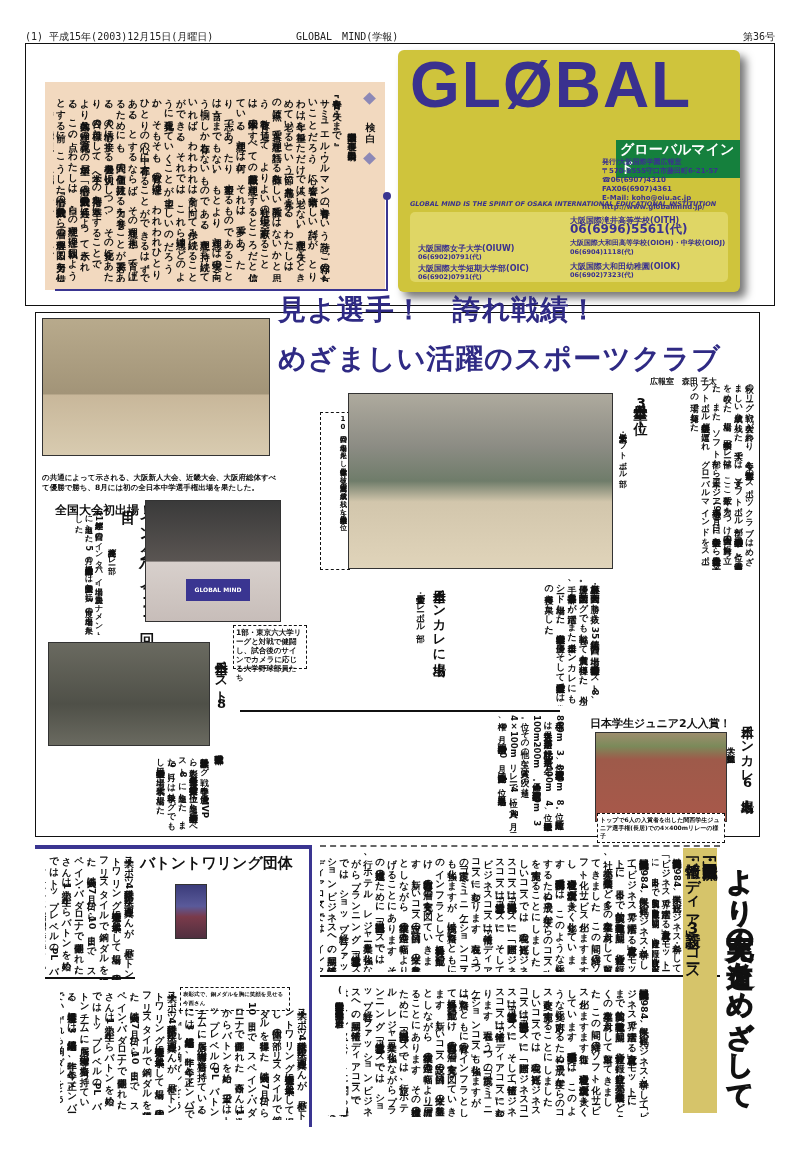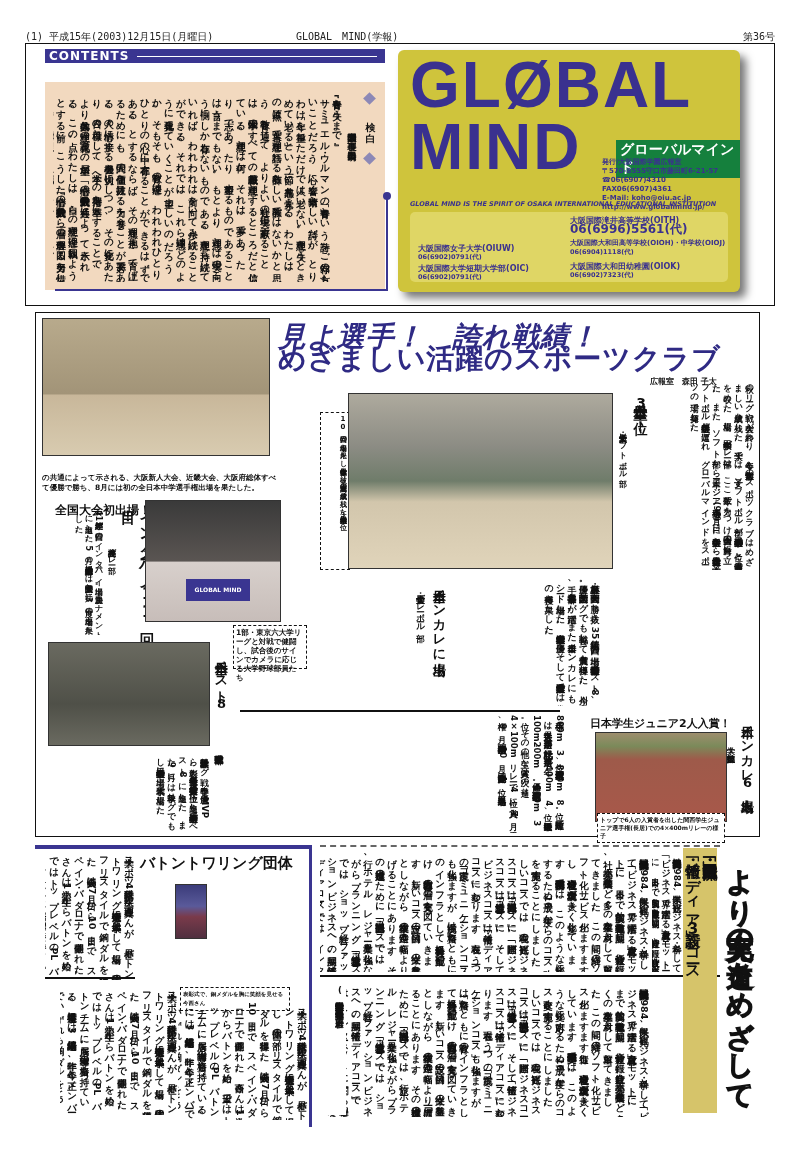--- a/index.html
+++ b/index.html
@@ -46,42 +46,38 @@
 
 <div class="abs hdr">
   <span style="left:0">(1) 平成15年(2003)12月15日(月曜日)</span>
   <span style="left:271px">GLOBAL　MIND(学報)</span>
   <span style="right:0">第36号</span>
 </div>
 
 <div class="abs frame" style="top:43px;left:25px;width:750px;height:263px;"></div>
 
 <div class="abs" style="top:49px;left:45px;width:340px;">
-  <div class="contents-bar">
-    <span>CONTENTS</span><span class="rule"></span>
-  </div>
 </div>
 
 <div class="abs essay" style="top:82px;left:45px;width:340px;height:208px;">
   <div class="abs essay-body" style="top:10px;left:8px;width:290px;height:190px;">
     <span>『青春を失うまで』</span><br>
     <span>サミュエル・ウルマンの「青春」という詩をご存知の方も多いことだろう。心に響く素晴らしい詩だが、とりわけ「年を重ねただけで人は老いない。理想を失うとき初めて老いる」という一節に共感を覚える。わたしは、教育の原点は、言葉で理想を語れる教師らしい教師ではないかと思う。教育を通じて、よりよい社会の実現に貢献することは、本学園のすべての教職員が理想とするところだと信じている。理想とは何か。それは、夢であったり、志であったり、希望するものであることは言うまでもない。もとより、理想とは現実の向こう側にしか存在しないものである。理想を持ち続けていれば、われわれは前を向いて歩み続けることができる。それでは、これら理想はどのように具現化していくことが望ましいのだろうか。そもそも、教育の理念は、われわれひとりひとりの心の中に存在することができるはずである。とするならば、その理想を抱き、育て上げるためにも、人間の価値を見抜ける力を養うことが必要である。人々の心情に接する機会を大切にしつつ、その変化にあたり、日々の目標として、本学への期待を基本にすることで、より具体的な理想の具現化への展望が、「心情の最大公約数」の共通によって示される。この点、わたしは、自らの理想や理念に固執しようとする前に、こうした「心情の最大公約数」から一層の理解を図る努力を惜しまず、本学園の理想をより一層具現化していかなければならないものと感じている。</span>
   </div>
   <div class="abs diamond" style="top:12px;left:320px;"></div>
   <div class="abs vtext" style="top:32px;left:318px;font-size:10px;">検 白</div>
   <div class="abs diamond" style="top:72px;left:320px;"></div>
   <div class="abs vtext" style="top:44px;left:300px;font-size:9px;height:150px;">大阪国際学園　理事長　奥田吾朗</div>
 </div>
 <div class="abs" style="top:192px;left:383px;width:8px;height:8px;border-radius:50%;background:#3a3591;"></div>
 <div class="abs" style="top:196px;left:386px;width:2px;height:94px;background:#3a3591;"></div>
 <div class="abs" style="top:289px;left:55px;width:333px;height:2px;background:#3a3591;"></div>
 
 <div class="abs mast" style="top:50px;left:398px;width:342px;height:242px;">
   <div class="abs mast-big" style="top:2px;left:12px;font-size:64px;line-height:66px;">GLØBAL</div>
-  <div class="abs mast-big" style="top:64px;left:12px;font-size:64px;line-height:66px;">MIND</div>
   <div class="abs kana-tag" style="top:90px;left:218px;">グローバルマインド</div>
   <div class="abs mast-small" style="top:108px;left:204px;width:118px;">
     <div>発行/大阪国際学園広報室</div>
     <div>〒570-8555守口市藤田町6-21-57</div>
     <div>☎06(6907)4310 FAX06(6907)4361</div>
     <div>E-Mail: koho@oiu.ac.jp</div>
     <div>http://www.globalmind.jp/</div>
   </div>
   <div class="abs" style="top:150px;left:12px;width:320px;font-size:6.5px;font-style:italic;font-weight:bold;color:#3a318f;white-space:nowrap;overflow:hidden;">GLOBAL MIND IS THE SPIRIT OF OSAKA INTERNATIONAL EDUCATIONAL INSTITUTION</div>
   <div class="abs campus" style="top:162px;left:12px;width:318px;height:70px;">
@@ -103,21 +99,21 @@
     </div>
     <div class="abs campus-item" style="top:50px;left:160px;width:158px;">
       <div>大阪国際大和田幼稚園(OIOK)</div>
         <div style="font-size:6.5px">06(6902)7323(代)</div>
     </div>
   </div>
 </div>
 
 <div class="abs frame" style="top:312px;left:35px;width:725px;height:525px;"></div>
 
-<div class="abs headline" style="top:322px;left:278px;font-style:italic;">見よ選手！　誇れ戦績！</div>
+<div class="abs headline" style="top:295px;left:278px;">見よ選手！　誇れ戦績！</div>
 <div class="abs headline" style="top:344px;left:278px;">めざましい活躍のスポーツクラブ</div>
 <div class="abs" style="top:376px;left:650px;font-size:8px;font-weight:bold;">広報室　森田 子太</div>
 
 <div class="abs photo ph-gym" style="top:318px;left:42px;width:228px;height:138px;"></div>
 <div class="abs" style="top:458px;left:55px;font-size:12px;font-weight:900;margin-top:44px;">
   <span>全国大会初出場！</span>
   <span style="font-size:9px;margin-left:6px;">大和田中学バレー部</span>
 </div>
 <div class="abs" style="top:473px;left:42px;width:235px;font-size:7.5px;line-height:10px;font-weight:bold;">の共通によって示される、大阪新人大会、近畿大会、大阪府総体すべて優勝で勝ち、8月には初の全日本中学選手権出場を果たした。</div>
 

